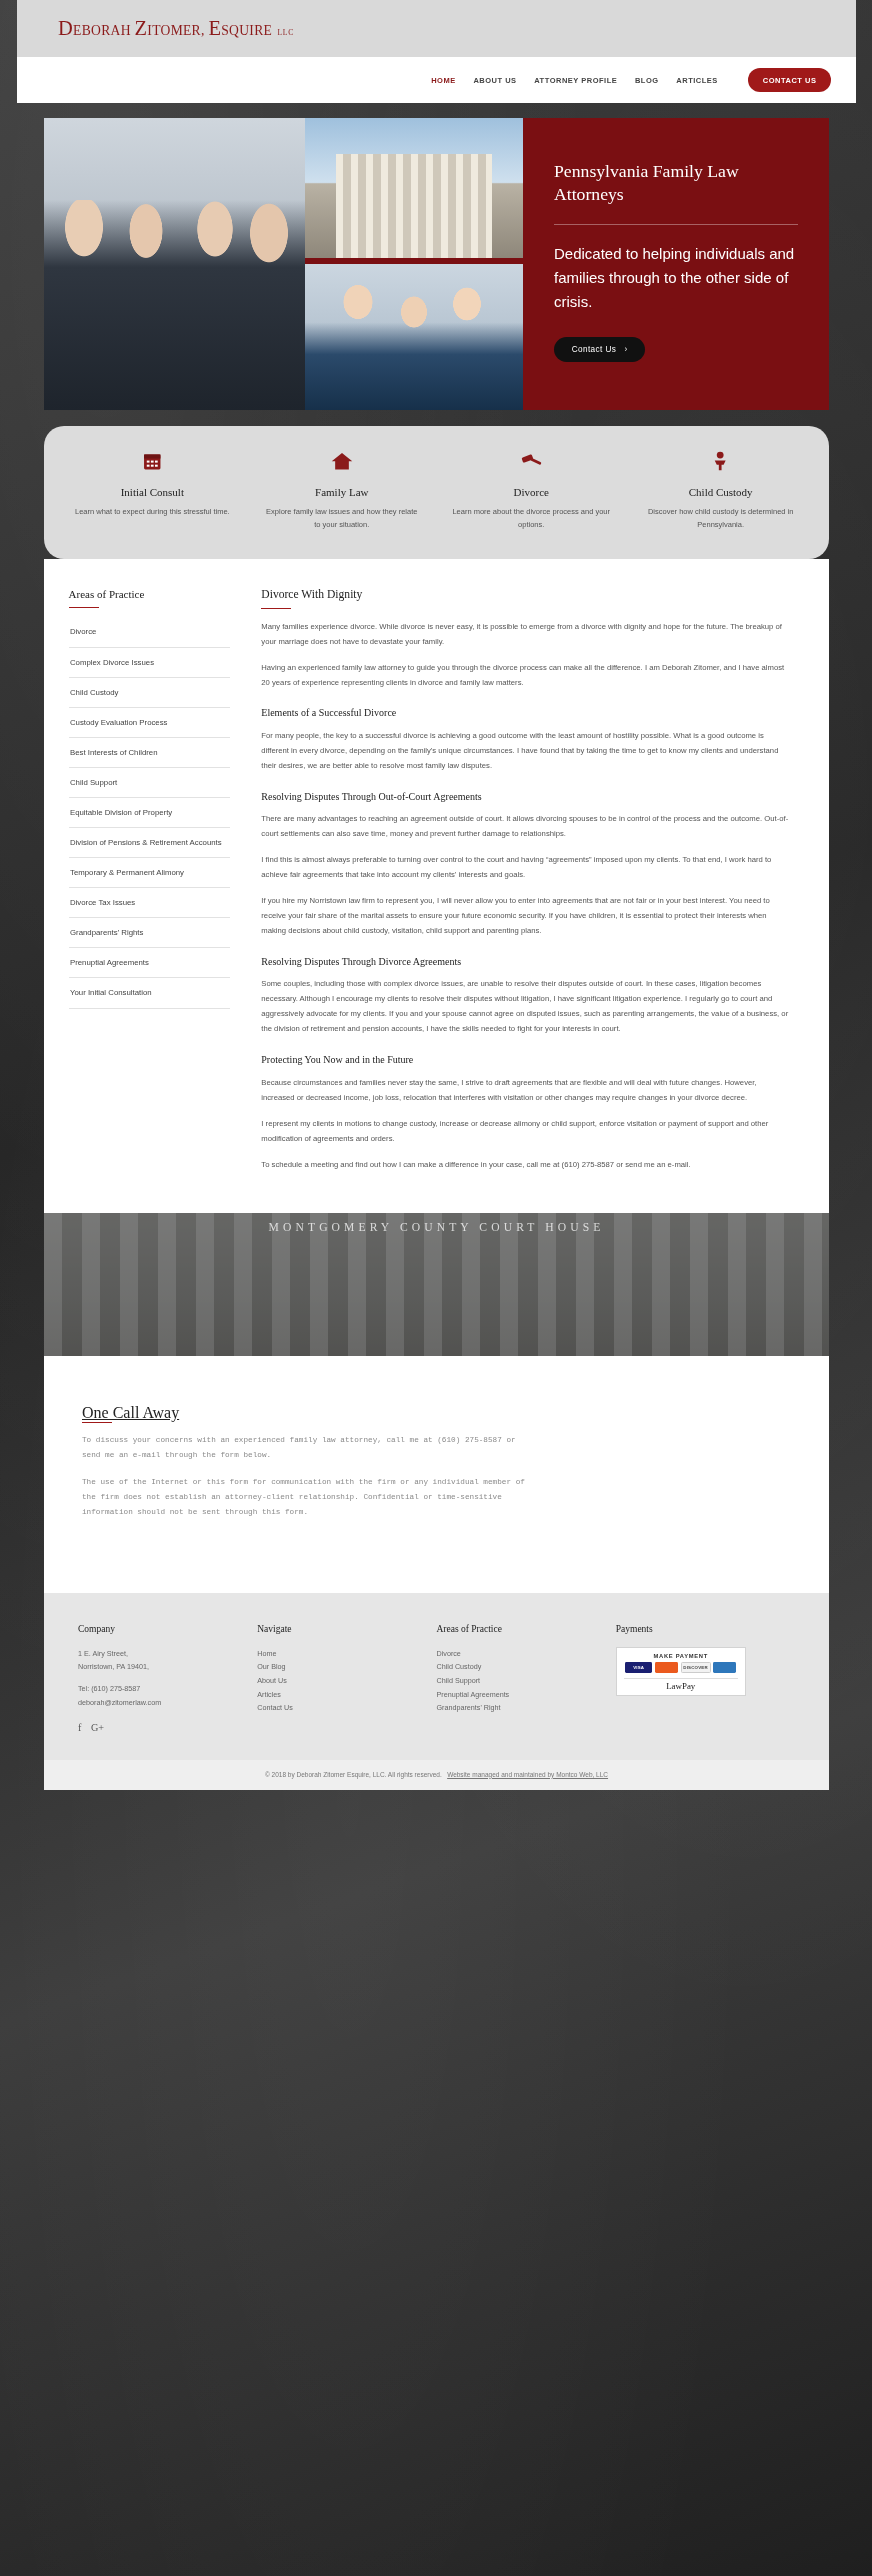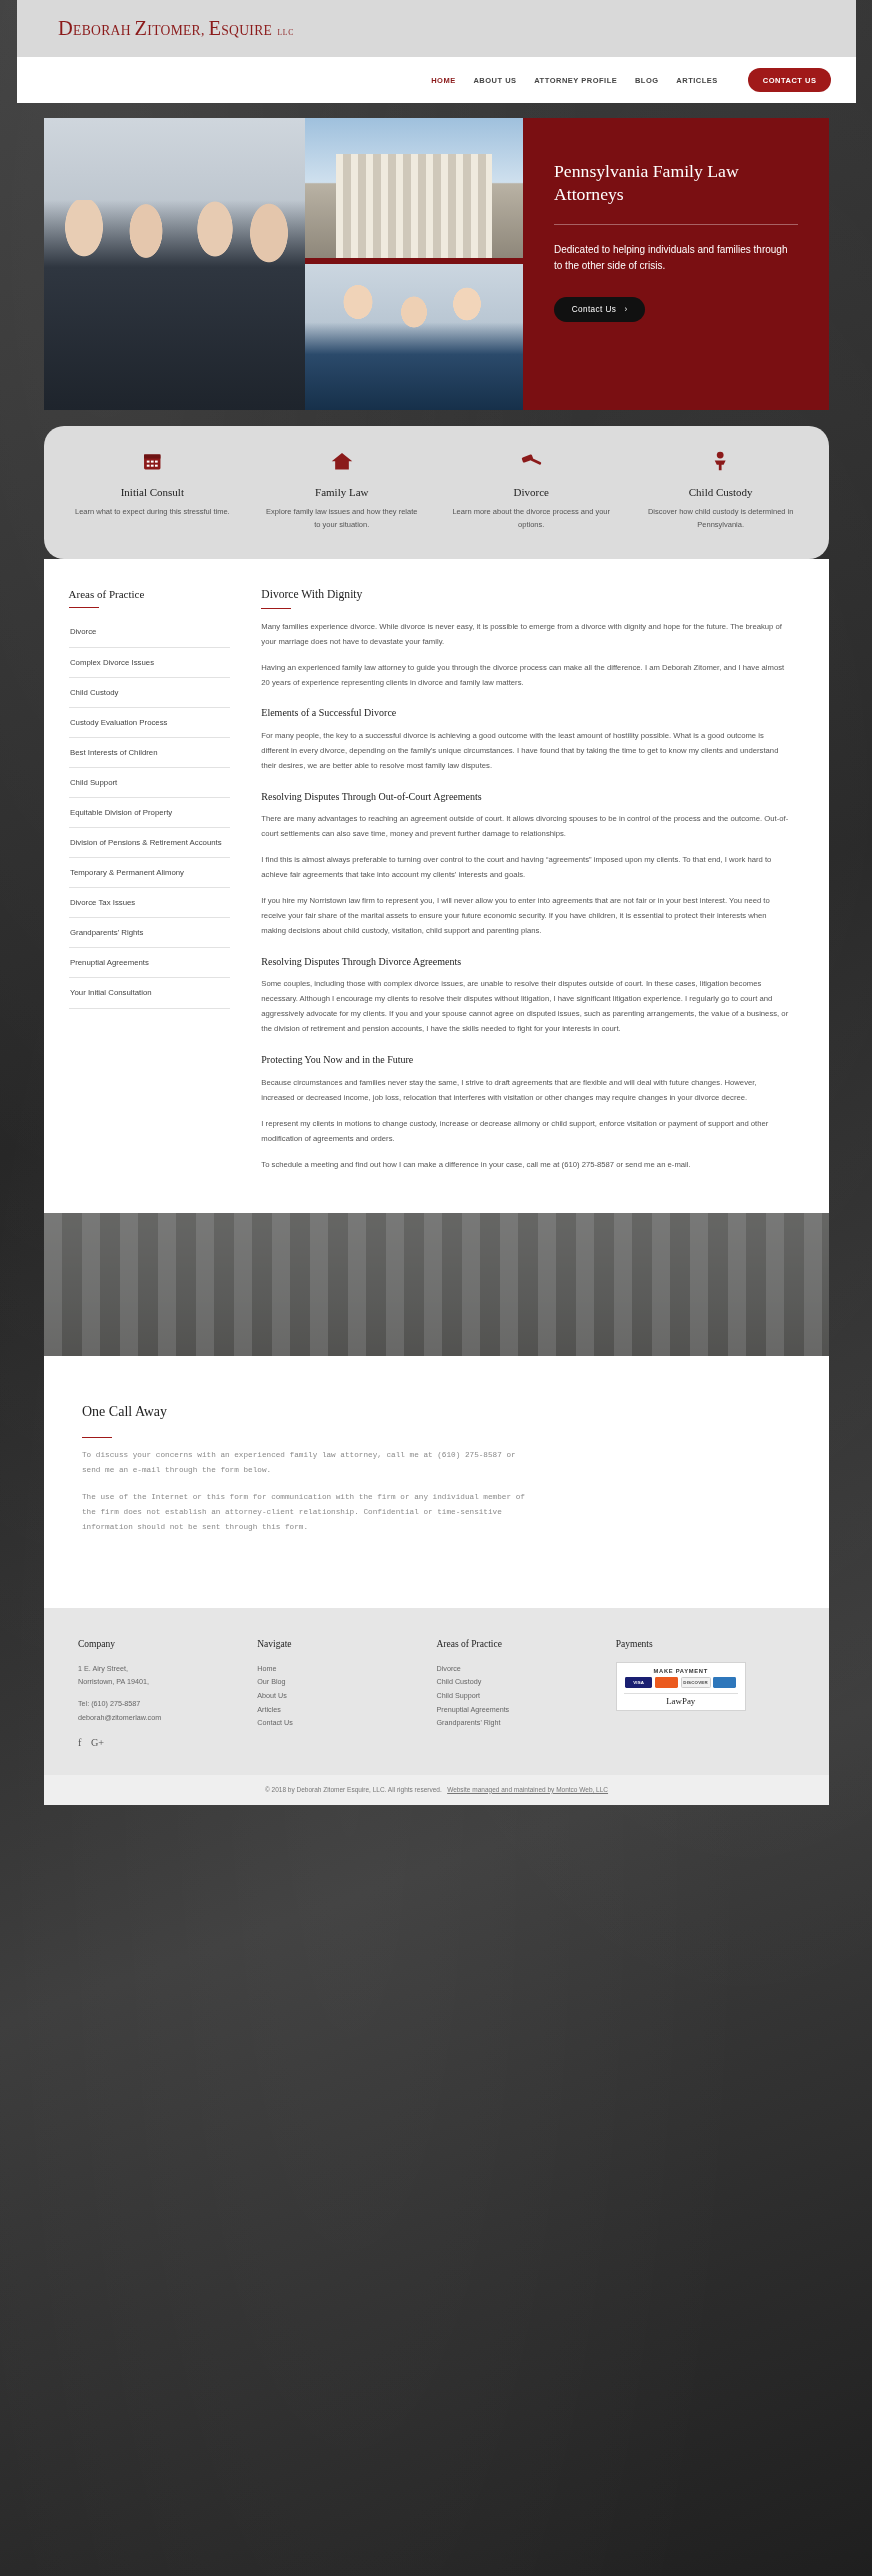--- a/index.html
+++ b/index.html
@@ -91,21 +91,21 @@
     color: #fff;
     padding: 42px 31px 0 31px;
   }
   .hero-title {
     font-family: "Liberation Serif", serif;
     font-size: 17.7px;
     line-height: 1.3;
     margin-bottom: 17.7px;
   }
   .hero-rule { width: 100%; height: 0.7px; background: rgba(255,255,255,0.35); margin-bottom: 17.7px; }
-  .hero-sub { font-size: 10px; line-height: 1.6; margin-bottom: 23px; font-family:"Liberation Sans",sans-serif; }
+  .hero-sub { font-size: 15px; line-height: 1.6; margin-bottom: 23px; font-family:"Liberation Sans",sans-serif; }
   .hero-btn {
     display: inline-flex;
     align-items: center;
     gap: 8.2px;
     background: #111;
     color: #fff;
     border-radius: 13.6px;
     padding: 8.2px 17.7px;
     font-size: 8.2px;
     letter-spacing: 0.4px;
@@ -252,24 +252,25 @@
 
   
   .contact {
     margin: 0 27px;
     background: #fff;
     padding: 48px 27px 61px 27px;
   }
   .contact-inner { padding: 0 11px; }
   .contact h2 {
     font-family: "Liberation Serif", serif;
-    font-size: 14px;
+    font-size: 16px;
     font-weight: normal;
     color: #222;
-    margin-bottom: 17px;
+    margin-bottom: 0;
+    text-decoration: underline;
   }
   .contact p { font-size: 7.7px; line-height: 1.95; color: #8a8a8a; margin-bottom: 12.3px; max-width: 450px; font-family: Liberation Mono, monospace; }
 
   
   .footer {
     margin: 0 27px;
     background: #e6e6e6;
     display: flex;
     padding: 31px 34px 27px 34px;
   }
@@ -453,20 +454,21 @@
         <h2>Resolving Disputes Through Divorce Agreements</h2>
         <p>Some couples, including those with complex divorce issues, are unable to resolve their disputes outside of court. In these cases, litigation becomes necessary. Although I encourage my clients to resolve their disputes without litigation, I have significant litigation experience. I regularly go to court and aggressively advocate for my clients. If you and your spouse cannot agree on disputed issues, such as parenting arrangements, the value of a business, or the division of retirement and pension accounts, I have the skills needed to fight for your interests in court.</p>
         <h2>Protecting You Now and in the Future</h2>
         <p>Because circumstances and families never stay the same, I strive to draft agreements that are flexible and will deal with future changes. However, increased or decreased income, job loss, relocation that interferes with visitation or other changes may require changes in your divorce decree.</p>
         <p>I represent my clients in motions to change custody, increase or decrease alimony or child support, enforce visitation or payment of support and other modification of agreements and orders.</p>
         <p>To schedule a meeting and find out how I can make a difference in your case, call me at (610) 275-8587 or send me an e-mail.</p>
       </article>
     </div>
 
     <div class="quote-band">
+      <div class="courthouse-label">MONTGOMERY   COUNTY   COURT   HOUSE</div>
     </div>
 
     <div class="contact">
       <div class="contact-inner">
         <h2>One Call Away</h2>
         <div class="redrule"></div>
         <p>To discuss your concerns with an experienced family law attorney, call me at (610) 275-8587 or send me an e-mail through the form below.</p>
         <p>The use of the Internet or this form for communication with the firm or any individual member of the firm does not establish an attorney-client relationship. Confidential or time-sensitive information should not be sent through this form.</p>
       </div>
     </div>

